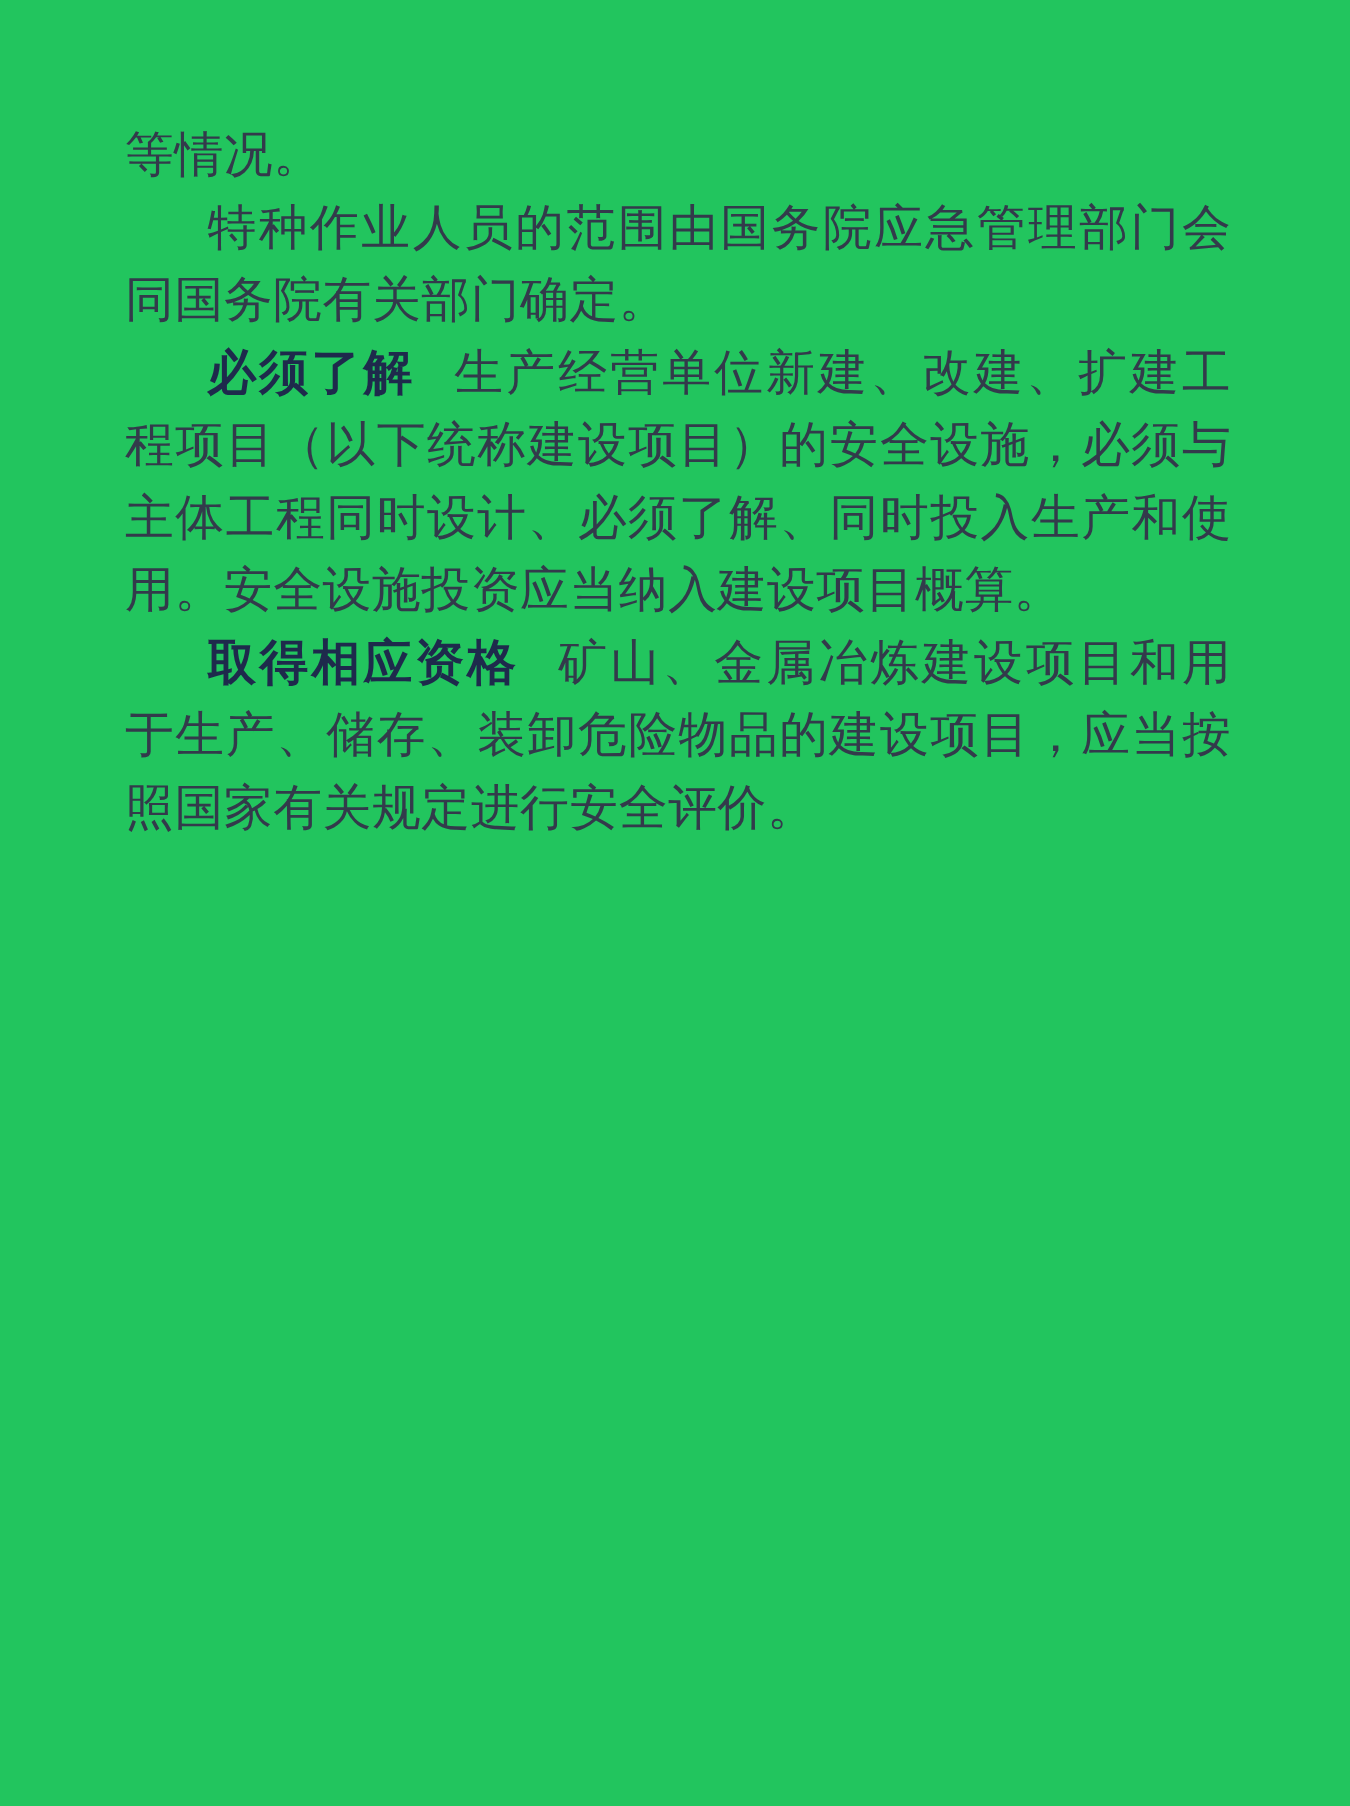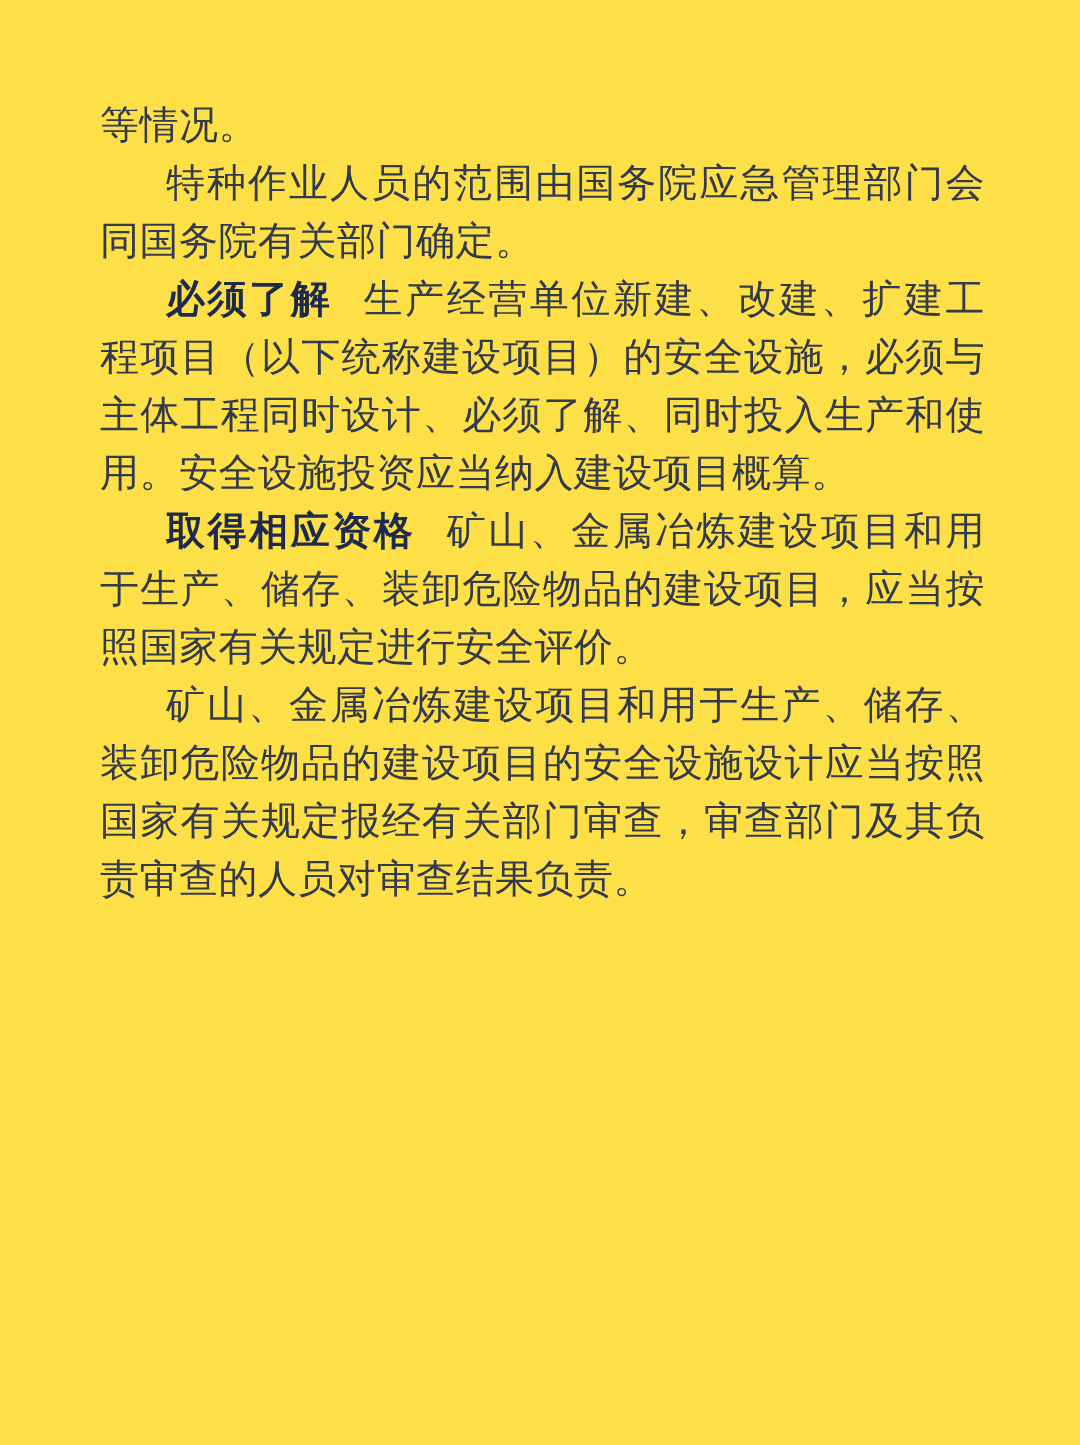--- a/index.html
+++ b/index.html
@@ -5,21 +5,21 @@
     * { margin: 0; padding: 0; box-sizing: border-box; }
     html, body {
       width: 1080px;
       height: 1445px;
       background: #ffffff;
       overflow: hidden;
     }
     .page {
       width: 1080px;
       height: 1445px;
-      background: #fde047;
+      background: #22c55e;
       padding: 96px 95px 0 100px;
     }
     .doc {
       width: 885px;
       color: #333a4b;
       font-family: "Liberation Serif", "DejaVu Serif", serif;
       font-size: 39px;
       line-height: 58px;
       text-align: justify;
       text-justify: inter-character;
@@ -55,16 +55,15 @@
 
 
 
     <p class="para indented"><span class="para-text">特种作业人员的范围由国务院应急管理部门会同国务院有关部门确定。</span></p>
 
     <p class="para indented"><span class="article-no">必须了解</span><span class="para-text">生产经营单位新建、改建、扩建工程项目（以下统称建设项目）的安全设施，必须与主体工程同时设计、必须了解、同时投入生产和使用。安全设施投资应当纳入建设项目概算。</span></p>
 
     <p class="para indented"><span class="article-no">取得相应资格</span><span class="para-text">矿山、金属冶炼建设项目和用于生产、储存、装卸危险物品的建设项目，应当按照国家有关规定进行安全评价。</span></p>
 
 
-    <p class="para indented"><span class="para-text">矿山、金属冶炼建设项目和用于生产、储存、装卸危险物品的建设项目的安全设施设计应当按照国家有关规定报经有关部门审查，审查部门及其负责审查的人员对审查结果负责。</span></p>
 
   </div>
 </div>
 
 </body></html>

